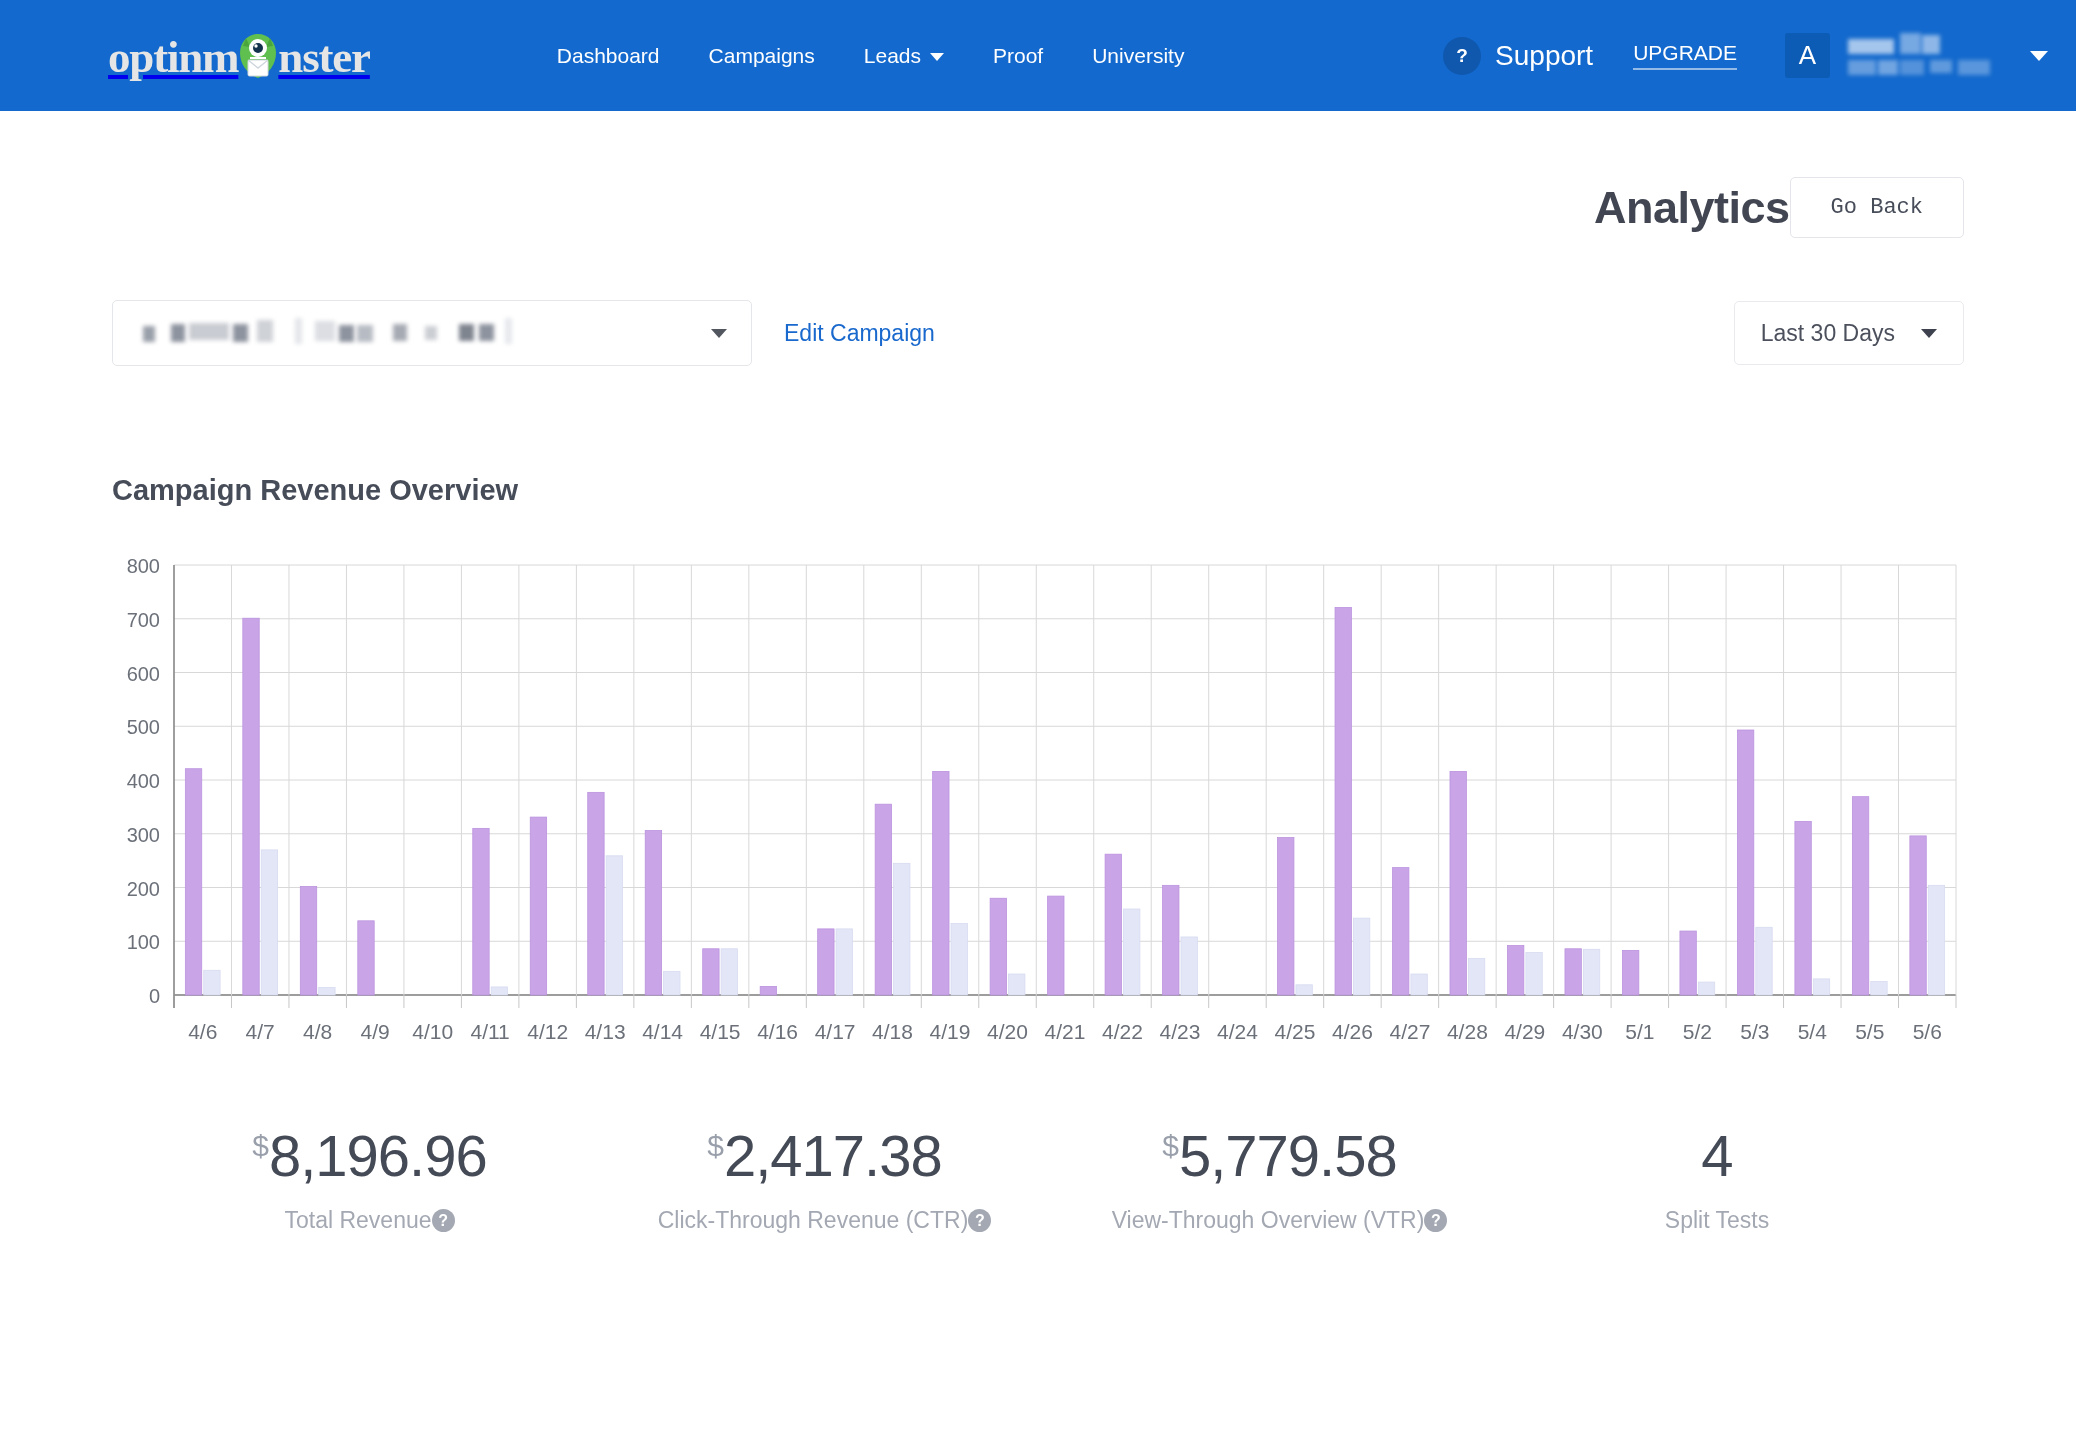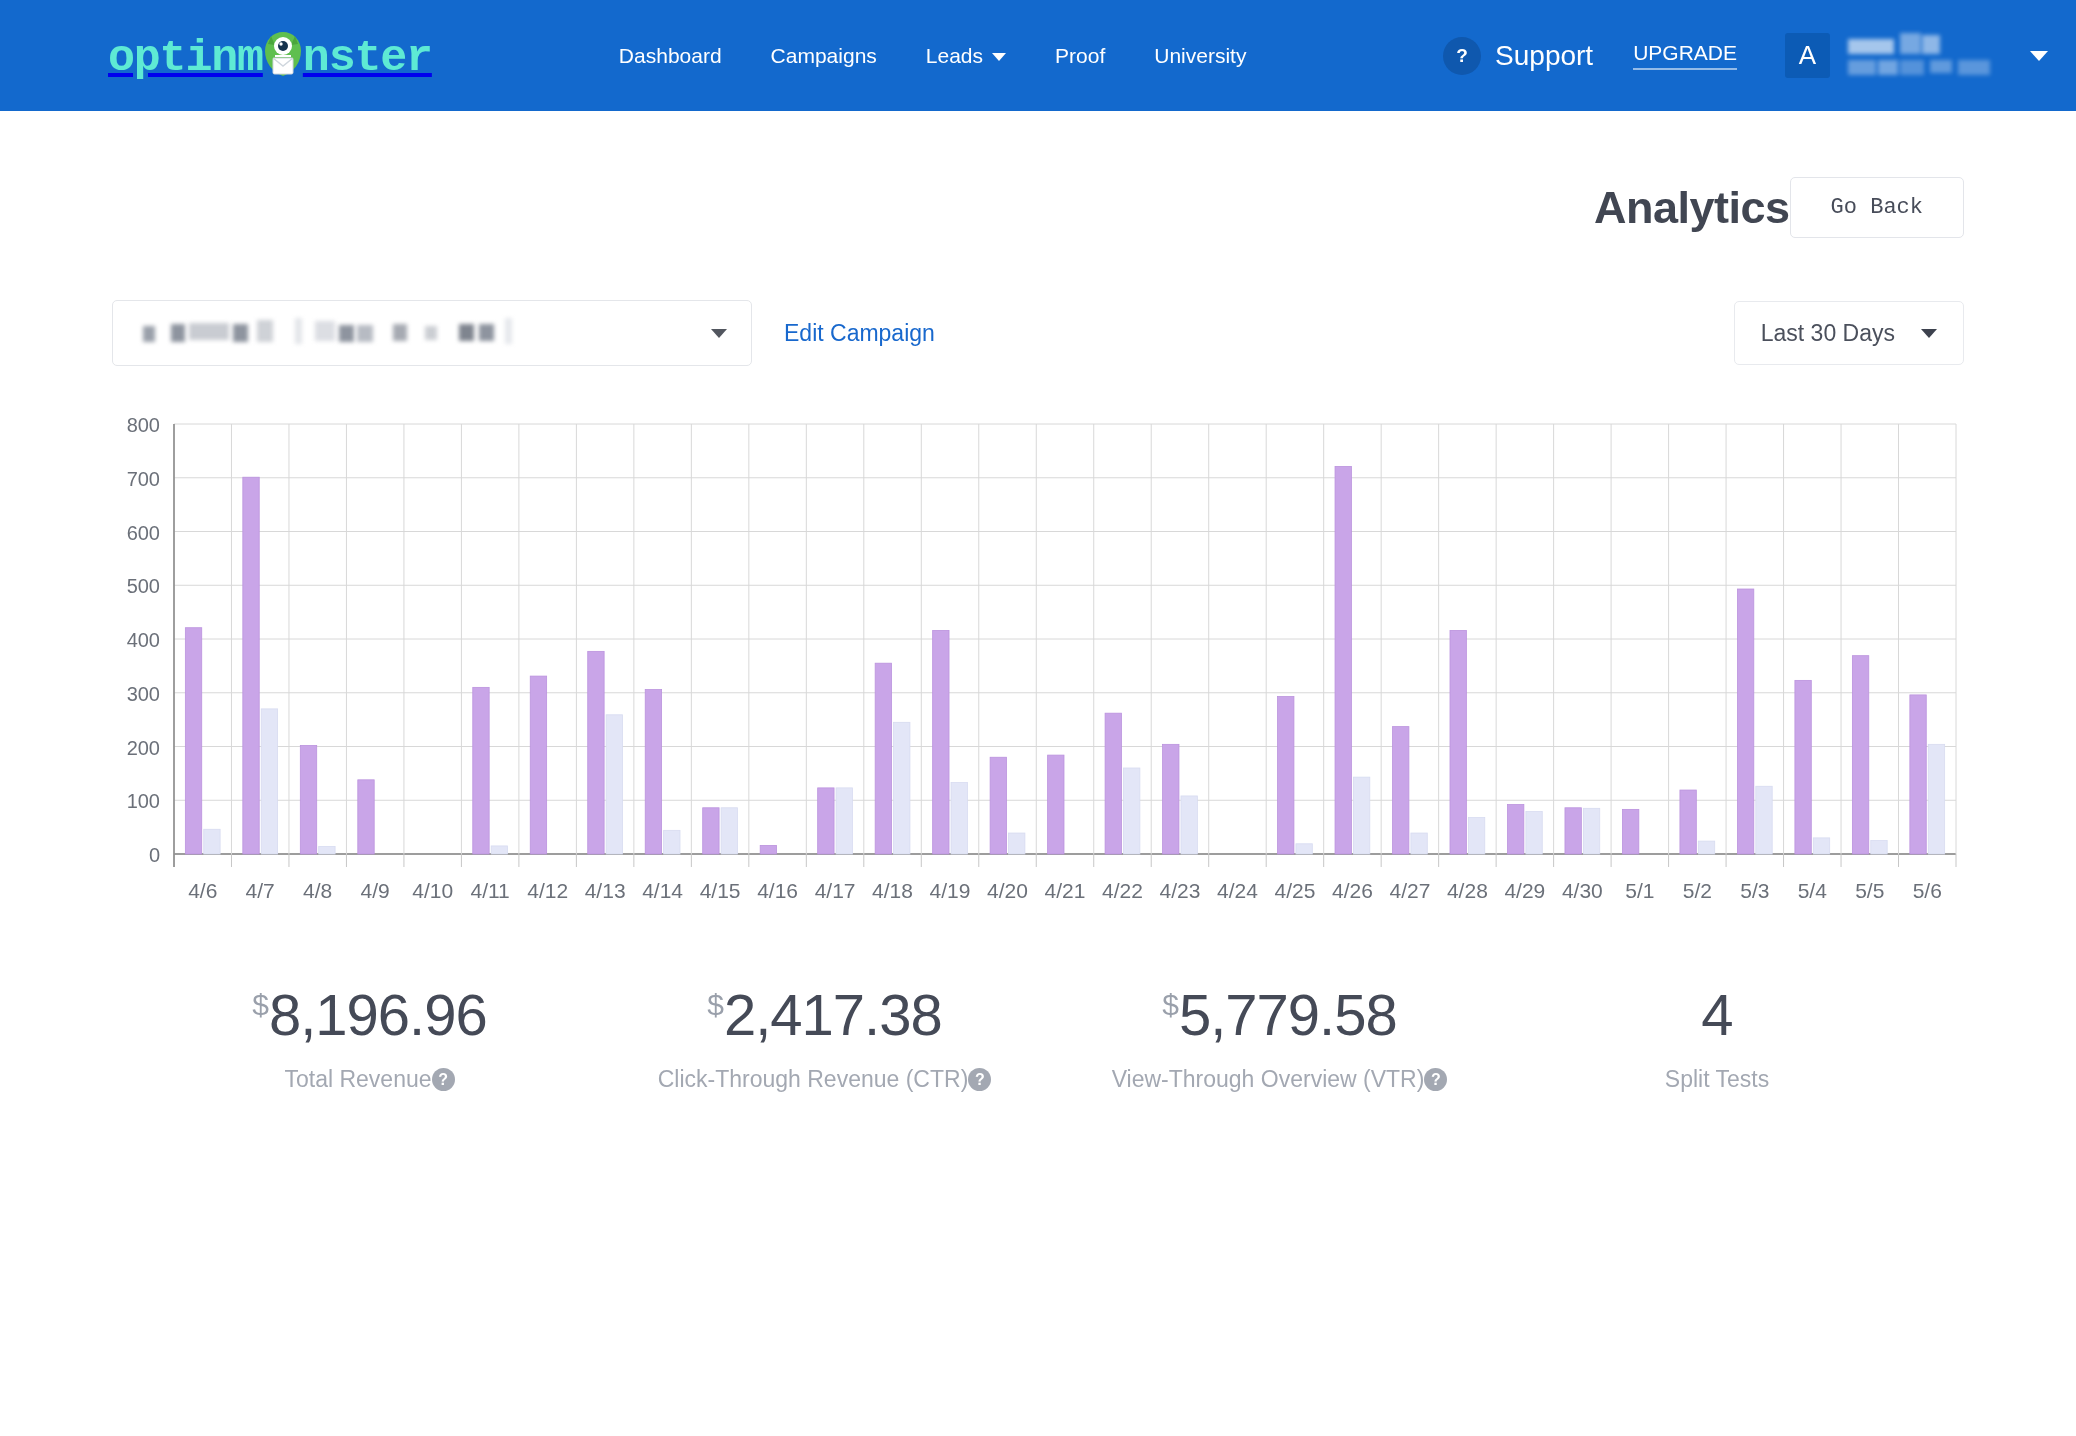--- a/index.html
+++ b/index.html
@@ -23,25 +23,25 @@
     position: relative;
   }
   .logo {
     display: flex;
     align-items: center;
     height: 111px;
   }
   .logo-text {
     font-size: 45px;
     font-weight: 700;
-    color: #5eead4;
+    color: #e5e5e5;
     letter-spacing: -1.2px;
     line-height: 1;
     position: relative;
-    font-family: Liberation Mono, monospace;
+    font-family: Liberation Serif, serif;
   }
   .logo-monster {
     display: inline-block;
     width: 46px;
     height: 48px;
     position: relative;
     vertical-align: -8px;
     margin: 0 -3px;
   }
   .nav-links {
@@ -385,20 +385,21 @@
     <a class="edit-campaign" href="#">Edit Campaign</a>
 
     <div class="date-controls">
       <div class="sel-box">
         <span>Last 30 Days</span>
         <i class="chev"></i>
       </div>
     </div>
   </div>
 
+  <div class="chart-title">Campaign Revenue Overview</div>
 
   <div class="chart-area">
     <svg class="chart-svg" id="chart" width="1852" height="510" viewBox="0 0 1852 510">
         <rect x="62" y="10" width="1782" height="430" fill="#ffffff"></rect>
         <line x1="62" y1="440" x2="1844" y2="440" stroke="#7d7d7d" stroke-width="1.6"></line>
         <text x="48" y="448" text-anchor="end" font-size="20" fill="#6b7079" font-family="&quot;Liberation Sans&quot;, sans-serif">0</text>
         <line x1="62" y1="386.25" x2="1844" y2="386.25" stroke="#d8d8d8" stroke-width="1"></line>
         <text x="48" y="394.25" text-anchor="end" font-size="20" fill="#6b7079" font-family="&quot;Liberation Sans&quot;, sans-serif">100</text>
         <line x1="62" y1="332.5" x2="1844" y2="332.5" stroke="#d8d8d8" stroke-width="1"></line>
         <text x="48" y="340.5" text-anchor="end" font-size="20" fill="#6b7079" font-family="&quot;Liberation Sans&quot;, sans-serif">200</text>

